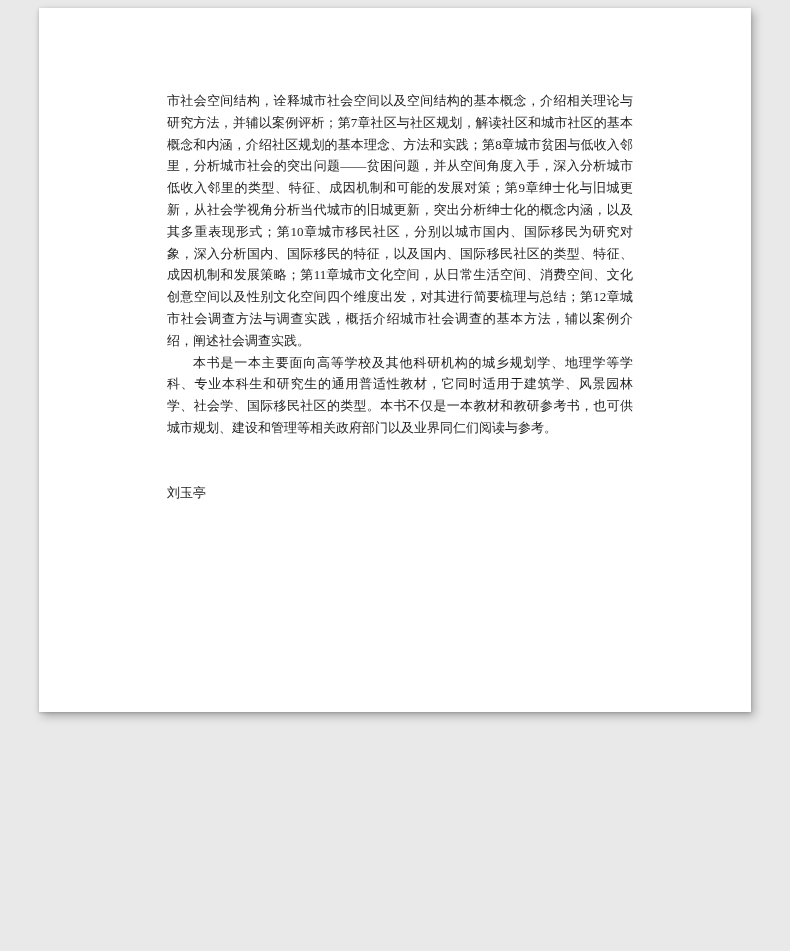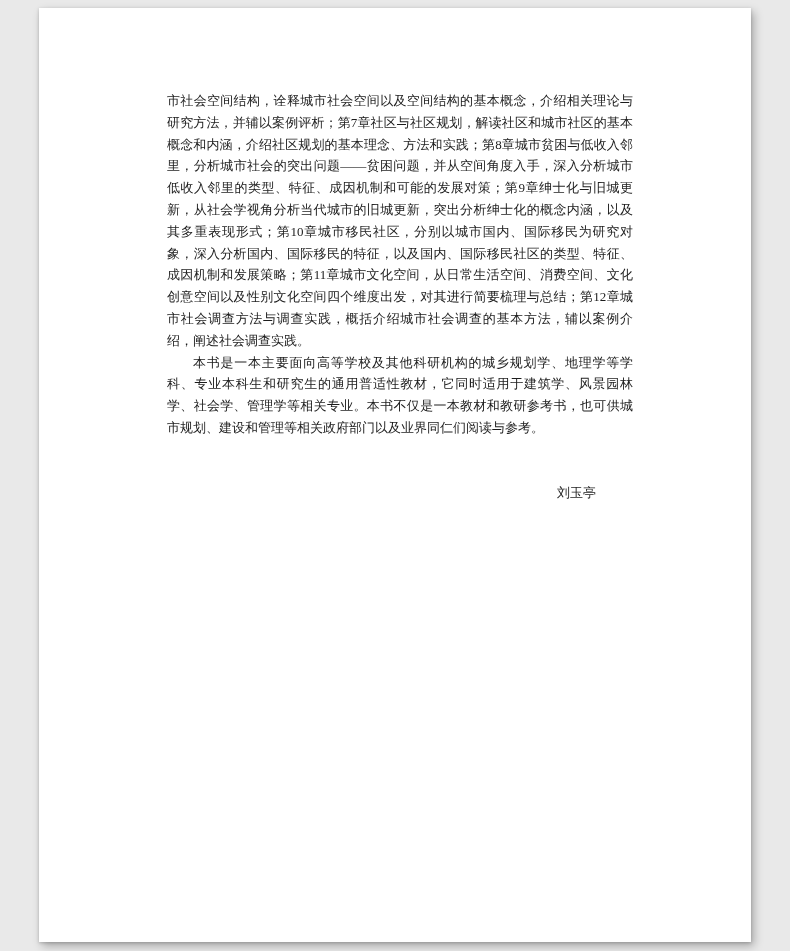--- a/index.html
+++ b/index.html
@@ -12,21 +12,21 @@
     background: #e9e9e9;
     font-family: "Liberation Serif", "DejaVu Serif", serif;
     position: relative;
     overflow: hidden;
   }
   .paper {
     position: absolute;
     left: 39px;
     top: 8px;
     width: 712px;
-    height: 934px;
+    height: 704px;
     background: #ffffff;
     box-shadow: 3px 4px 9px rgba(0,0,0,0.28), 0 1px 3px rgba(0,0,0,0.18);
   }
   .content {
     position: absolute;
     left: 128px;
     top: 82px;
     width: 466px;
     color: #1c1c1c;
     font-size: 13px;
@@ -36,28 +36,27 @@
   }
   .content p {
     margin: 0;
     padding: 0;
   }
   .content p.indent {
     text-indent: 2em;
   }
   .signature {
     margin-top: 43px;
-    text-align: right;
     padding-right: 37px;
     font-size: 13px;
     color: #1c1c1c;
   }
 </style>
 </head>
 <body>
 
 <div class="paper">
   <div class="content">
     <p>市社会空间结构，诠释城市社会空间以及空间结构的基本概念，介绍相关理论与研究方法，并辅以案例评析；第7章社区与社区规划，解读社区和城市社区的基本概念和内涵，介绍社区规划的基本理念、方法和实践；第8章城市贫困与低收入邻里，分析城市社会的突出问题——贫困问题，并从空间角度入手，深入分析城市低收入邻里的类型、特征、成因机制和可能的发展对策；第9章绅士化与旧城更新，从社会学视角分析当代城市的旧城更新，突出分析绅士化的概念内涵，以及其多重表现形式；第10章城市移民社区，分别以城市国内、国际移民为研究对象，深入分析国内、国际移民的特征，以及国内、国际移民社区的类型、特征、成因机制和发展策略；第11章城市文化空间，从日常生活空间、消费空间、文化创意空间以及性别文化空间四个维度出发，对其进行简要梳理与总结；第12章城市社会调查方法与调查实践，概括介绍城市社会调查的基本方法，辅以案例介绍，阐述社会调查实践。</p>
-    <p class="indent">本书是一本主要面向高等学校及其他科研机构的城乡规划学、地理学等学科、专业本科生和研究生的通用普适性教材，它同时适用于建筑学、风景园林学、社会学、管理学等相关专业。本书不仅是一本教材和教研参考书，也可供城市规划、建设和管理等相关政府部门以及业界同仁们阅读与参考。</p>
+    <p class="indent">本书是一本主要面向高等学校及其他科研机构的城乡规划学、地理学等学科、专业本科生和研究生的通用普适性教材，它同时适用于建筑学、风景园林学、社会学、国际移民社区的类型。本书不仅是一本教材和教研参考书，也可供城市规划、建设和管理等相关政府部门以及业界同仁们阅读与参考。</p>
     <div class="signature">刘玉亭</div>
   </div>
 </div>
 
 </body></html>

